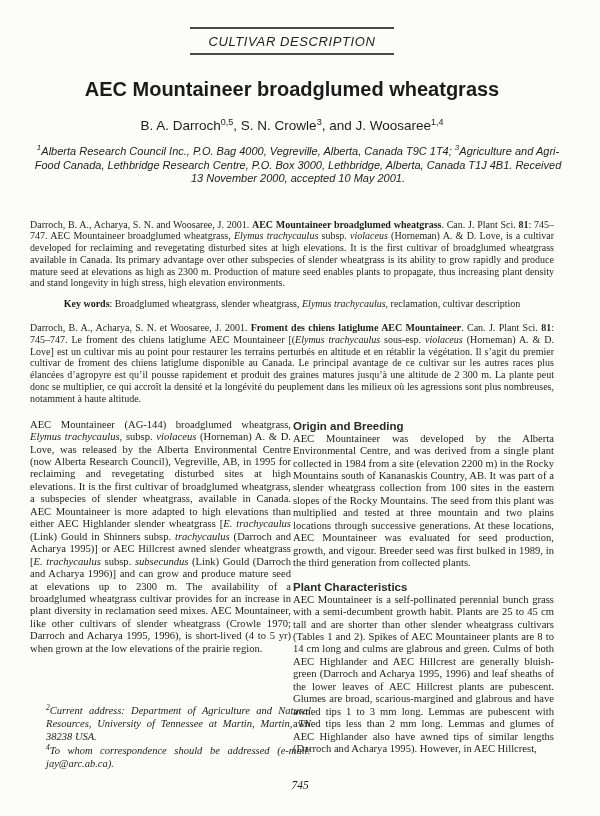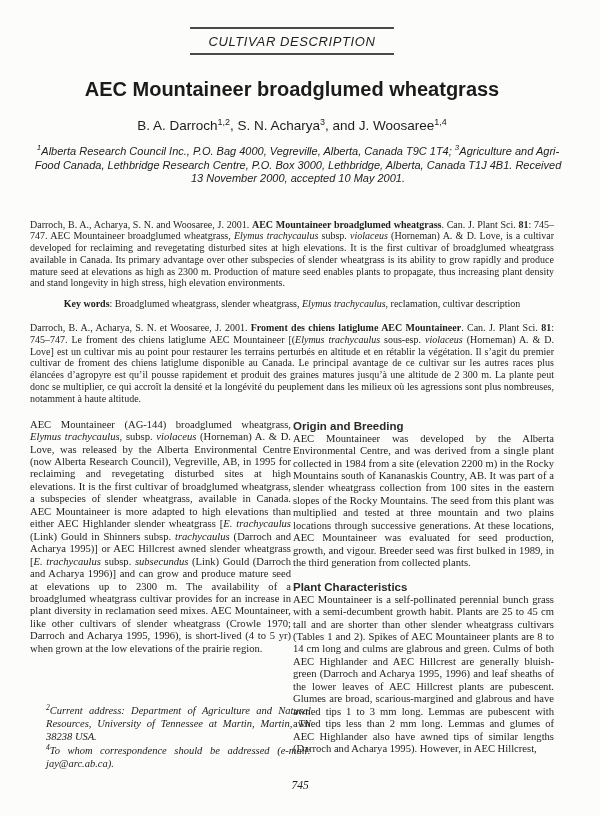--- a/index.html
+++ b/index.html
@@ -124,21 +124,21 @@
 <body>
 
 <div class="page">
 
   <div class="banner-wrap">
     <div class="section-banner">CULTIVAR DESCRIPTION</div>
   </div>
 
   <h1 class="article-title">AEC Mountaineer broadglumed wheatgrass</h1>
 
-  <div class="authors"><span>B. A. Darroch</span><sup>1,2</sup><span>, S. N. Acharya</span><sup>3</sup><span>, and J. Woosaree</span><sup>1,4</sup></div>
+  <div class="authors"><span>B. A. Darroch</span><sup>0,5</sup><span>, S. N. Crowle</span><sup>3</sup><span>, and J. Woosaree</span><sup>1,4</sup></div>
 
   <div class="affiliation"><sup>1</sup><span>Alberta Research Council Inc., P.O. Bag 4000, Vegreville, Alberta, Canada T9C 1T4; </span><sup>3</sup><span>Agriculture and Agri-Food Canada, Lethbridge Research Centre, P.O. Box 3000, Lethbridge, Alberta, Canada T1J 4B1. Received 13 November 2000, accepted 10 May 2001.</span></div>
 
   <p class="abstract abstract-en"><span>Darroch, B. A., Acharya, S. N. and Woosaree, J. 2001. </span><span class="b">AEC Mountaineer broadglumed wheatgrass</span><span>. Can. J. Plant Sci. </span><span class="b">81</span><span>: 745–747. AEC Mountaineer broadglumed wheatgrass, </span><span class="i">Elymus trachycaulus</span><span> subsp. </span><span class="i">violaceus</span><span> (Horneman) A. &amp; D. Love, is a cultivar developed for reclaiming and revegetating disturbed sites at high elevations. It is the first cultivar of broadglumed wheatgrass available in Canada. Its primary advantage over other subspecies of slender wheatgrass is its ability to grow rapidly and produce mature seed at elevations as high as 2300 m. Production of mature seed enables plants to propagate, thus increasing plant density and stand longevity in high stress, high elevation environments.</span></p>
 
   <div class="keywords keywords-en"><span class="b">Key words</span><span>: Broadglumed wheatgrass, slender wheatgrass, </span><span class="i">Elymus trachycaulus</span><span>, reclamation, cultivar description</span></div>
 
   <p class="abstract abstract-fr"><span>Darroch, B. A., Acharya, S. N. et Woosaree, J. 2001. </span><span class="b">Froment des chiens latiglume AEC Mountaineer</span><span>. Can. J. Plant Sci. </span><span class="b">81</span><span>: 745–747. Le froment des chiens latiglume AEC Mountaineer [(</span><span class="i">Elymus trachycaulus</span><span> sous-esp. </span><span class="i">violaceus</span><span> (Horneman) A. &amp; D. Love] est un cultivar mis au point pour restaurer les terrains perturbés en altitude et en rétablir la végétation. Il s’agit du premier cultivar de froment des chiens latiglume disponible au Canada. Le principal avantage de ce cultivar sur les autres races plus élancées d’agropyre est qu’il pousse rapidement et produit des graines matures jusqu’à une altitude de 2 300 m. La plante peut donc se multiplier, ce qui accroît la densité et la longévité du peuplement dans les milieux où les agressions sont plus nombreuses, notamment à haute altitude.</span></p>
 
 

